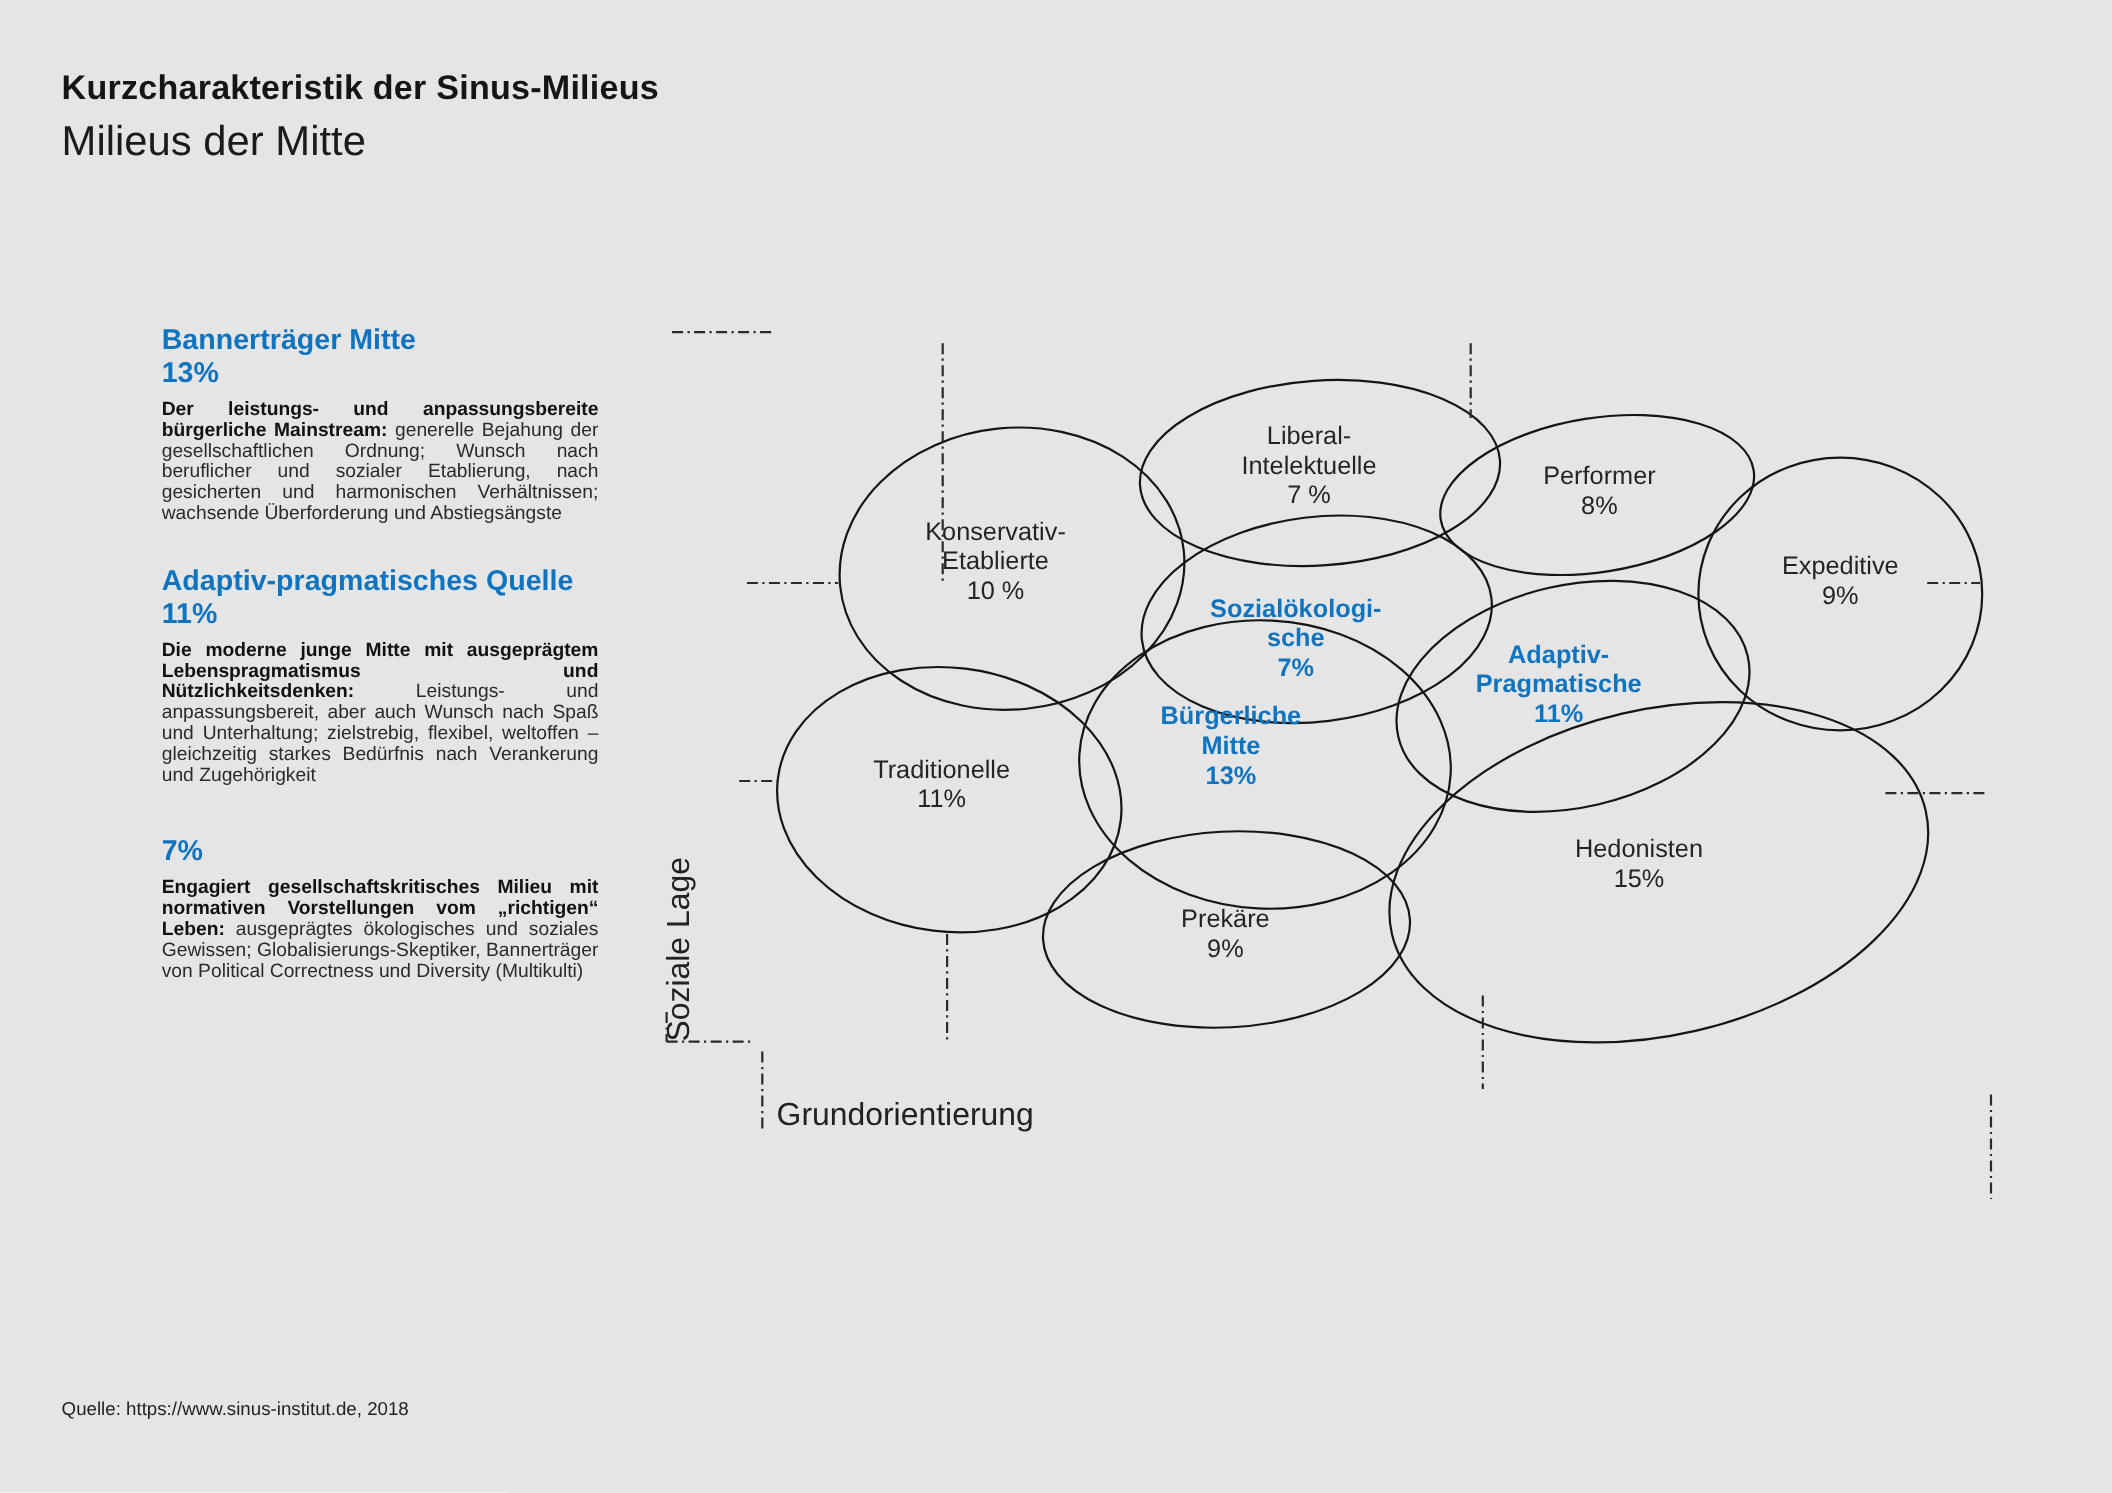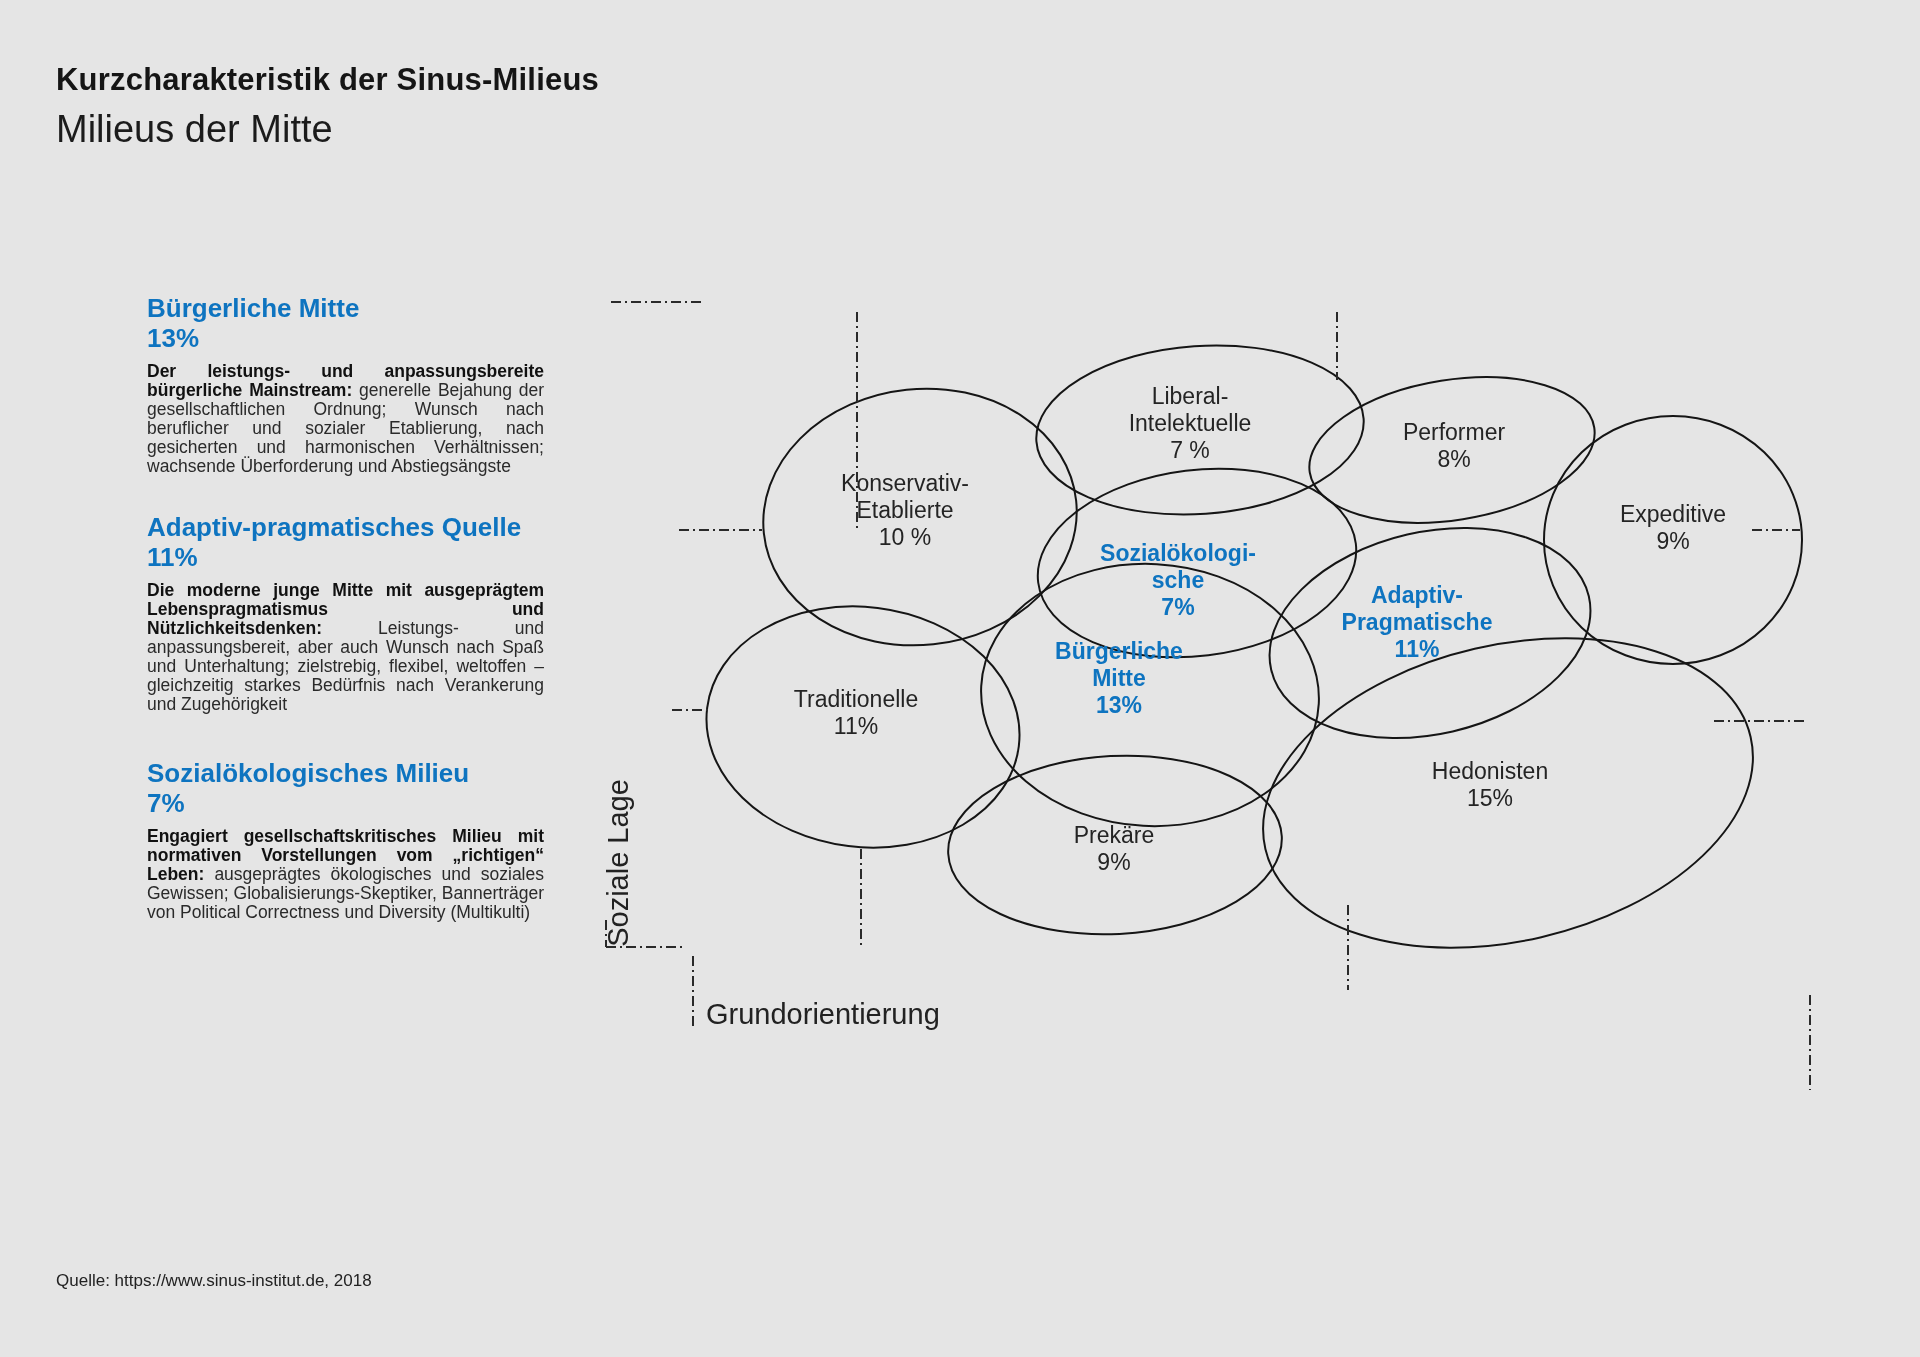--- a/index.html
+++ b/index.html
@@ -42,33 +42,32 @@
 <body>
 
 <div class="page">
 
   <div class="page-title">Kurzcharakteristik der Sinus-Milieus</div>
   <div class="page-subtitle">Milieus der Mitte</div>
 
   <div class="sidebar">
 
     <div class="sb-block">
-      <div class="sb-heading">Bürgerliche Mitte</div>
+      <div class="sb-heading">Bannerträger Mitte</div>
       <div class="sb-percent">13%</div>
       <div class="sb-body"><span class="lead">Der leistungs- und anpassungsbereite bürgerliche Mainstream:</span> <span>generelle Bejahung der gesellschaftlichen Ordnung; Wunsch nach beruflicher und sozialer Etablierung, nach gesicherten und harmonischen Verhältnissen; wachsende Überforderung und Abstiegsängste</span></div>
     </div>
 
     <div class="sb-block gap1">
       <div class="sb-heading">Adaptiv-pragmatisches Quelle</div>
       <div class="sb-percent">11%</div>
       <div class="sb-body"><span class="lead">Die moderne junge Mitte mit ausgeprägtem Lebenspragmatismus und Nützlichkeitsdenken:</span> <span>Leistungs- und anpassungsbereit, aber auch Wunsch nach Spaß und Unterhaltung; zielstrebig, flexibel, weltoffen – gleichzeitig starkes Bedürfnis nach Verankerung und Zugehörigkeit</span></div>
     </div>
 
     <div class="sb-block gap2">
-      <div class="sb-heading">Sozialökologisches Milieu</div>
       <div class="sb-percent">7%</div>
       <div class="sb-body"><span class="lead">Engagiert gesellschaftskritisches Milieu mit normativen Vorstellungen vom „richtigen“ Leben:</span> <span>ausgeprägtes ökologisches und soziales Gewissen; Globalisierungs-Skeptiker, Bannerträger von Political Correctness und Diversity (Multikulti)</span></div>
     </div>
 
   </div>
 
   <div class="diagram">
 
     <svg width="1920" height="1357" viewBox="0 0 1920 1357">
       <g fill="none" stroke="#151515" stroke-width="2">

